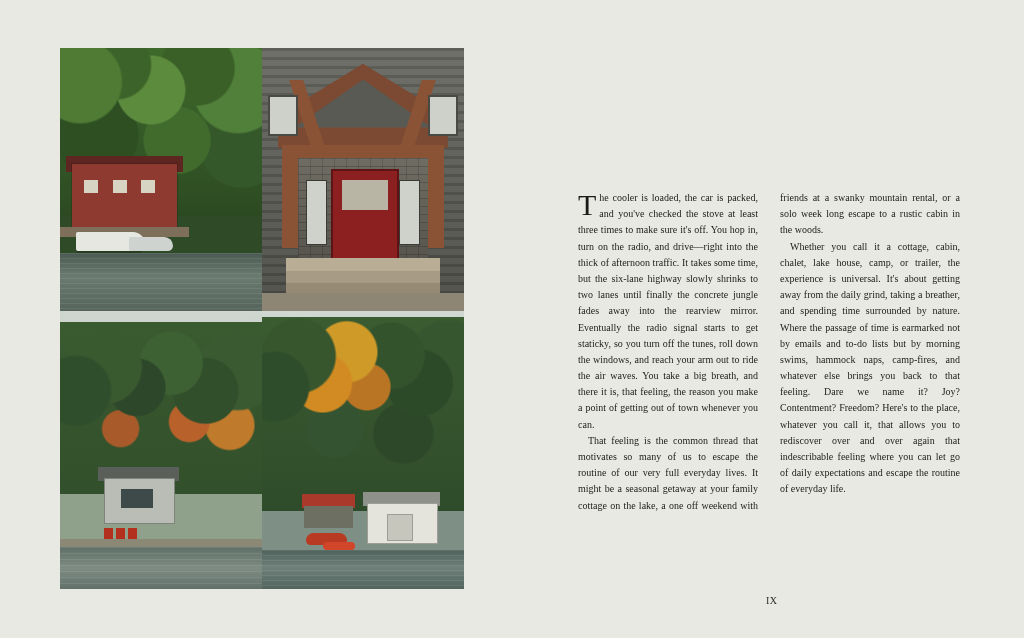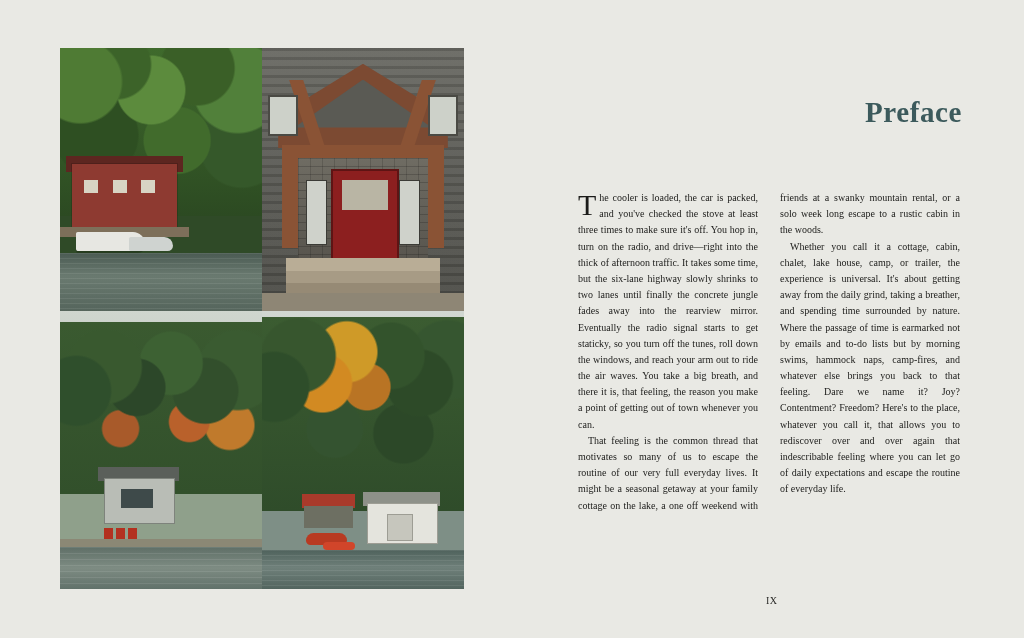--- a/index.html
+++ b/index.html
@@ -398,21 +398,20 @@
       <div class="boathouse-roof"></div>
       <div class="boathouse"></div>
       <div class="boathouse-door"></div>
       <div class="canoe"></div>
       <div class="canoe2"></div>
       <div class="water"></div>
     </div>
   </div>
 
   <div class="right-page">
-    <div class="chapter-title">Preface</div>
 
     <div class="columns">
       <p class="dropcap-para">The cooler is loaded, the car is packed, and you've checked the stove at least three times to make sure it's off. You hop in, turn on the radio, and drive—right into the thick of afternoon traffic. It takes some time, but the six-lane highway slowly shrinks to two lanes until finally the concrete jungle fades away into the rearview mirror. Eventually the radio signal starts to get staticky, so you turn off the tunes, roll down the windows, and reach your arm out to ride the air waves. You take a big breath, and there it is, that feeling, the reason you make a point of getting out of town whenever you can.</p>
       <p>That feeling is the common thread that motivates so many of us to escape the routine of our very full everyday lives. It might be a seasonal getaway at your family cottage on the lake, a one off weekend with friends at a swanky mountain rental, or a solo week long escape to a rustic cabin in the woods.</p>
       <p>Whether you call it a cottage, cabin, chalet, lake house, camp, or trailer, the experience is universal. It's about getting away from the daily grind, taking a breather, and spending time surrounded by nature. Where the passage of time is earmarked not by emails and to-do lists but by morning swims, hammock naps, camp-fires, and whatever else brings you back to that feeling. Dare we name it? Joy? Contentment? Freedom? Here's to the place, whatever you call it, that allows you to rediscover over and over again that indescribable feeling where you can let go of daily expectations and escape the routine of everyday life.</p>
     </div>
 
     <div class="folio">IX</div>
   </div>
 </div>

